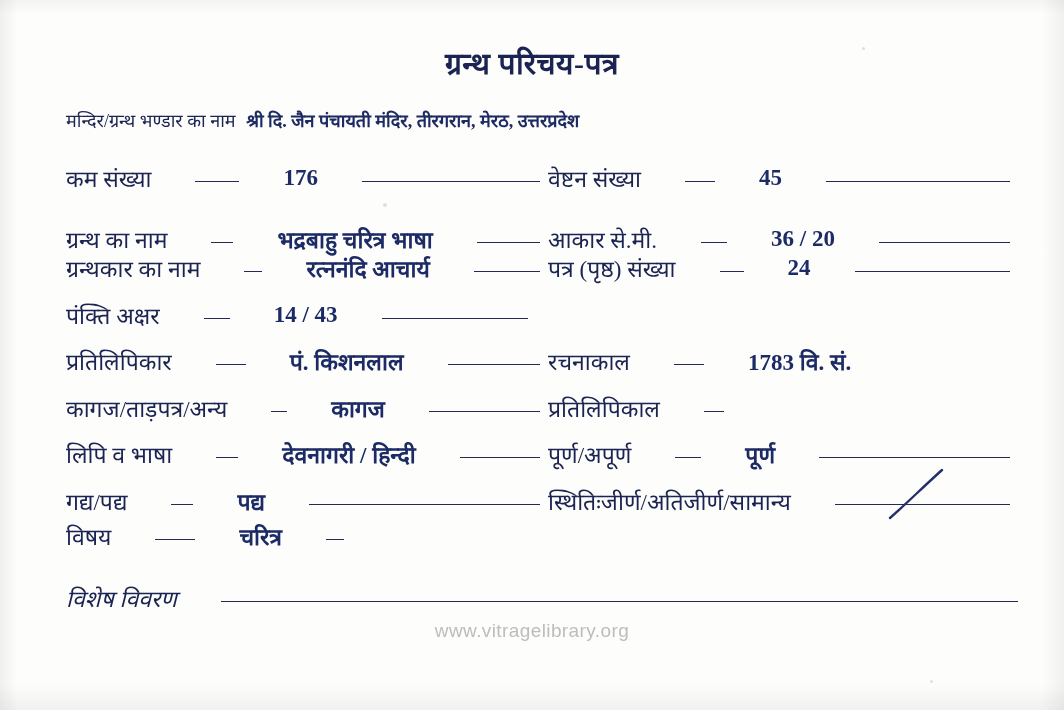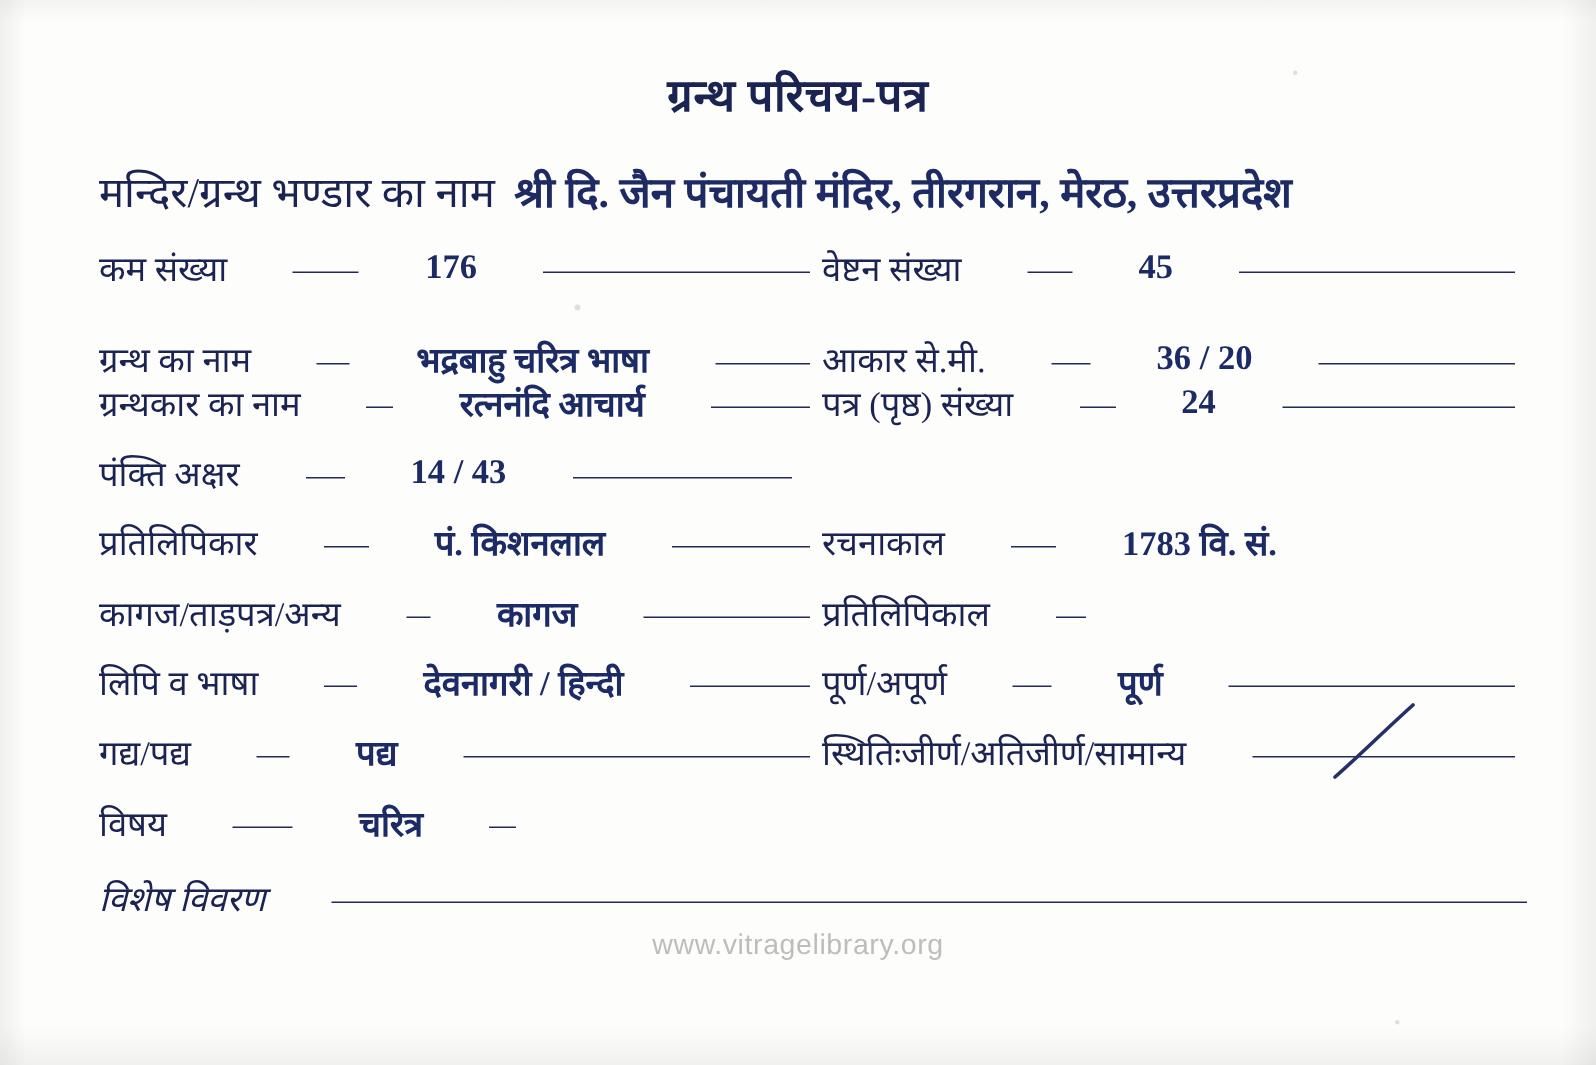--- a/index.html
+++ b/index.html
@@ -36,21 +36,21 @@
     font-size: 30px;
     font-weight: 700;
     letter-spacing: 0.5px;
     color: #1a2352;
   }
   .header-row {
     position: absolute;
     top: 108px;
     left: 66px;
     width: 980px;
-    font-size: 28px;
+    font-size: 18px;
     white-space: nowrap;
   }
   .header-row .lbl {
     font-weight: 400;
     color: #1a2352;
   }
   .header-row .val {
     color: #1d2a63;
     font-weight: 600;
     margin-left: 6px;
@@ -249,21 +249,21 @@
       <span class="rule grow"></span>
     </div>
   </div>
 
   <div class="strike-mark" style="left:886px; top:468px;">
     <svg width="64" height="54" viewBox="0 0 64 54">
       <path d="M4 50 C 20 36, 36 20, 56 2" stroke="#25306b" stroke-width="2.4" fill="none" stroke-linecap="round"></path>
     </svg>
   </div>
 
-  <div class="row single" style="top:528px;">
+  <div class="row single" style="top:516px;">
     <div class="col" style="width:960px;">
       <span class="label">विषय</span>
       <span class="rule" style="width:40px;"></span>
       <span class="value">चरित्र</span>
       <span class="rule" style="width:18px;"></span>
     </div>
   </div>
 
   <div class="row single" style="top:578px;">
     <div class="col" style="width:960px;font-style:italic;">

